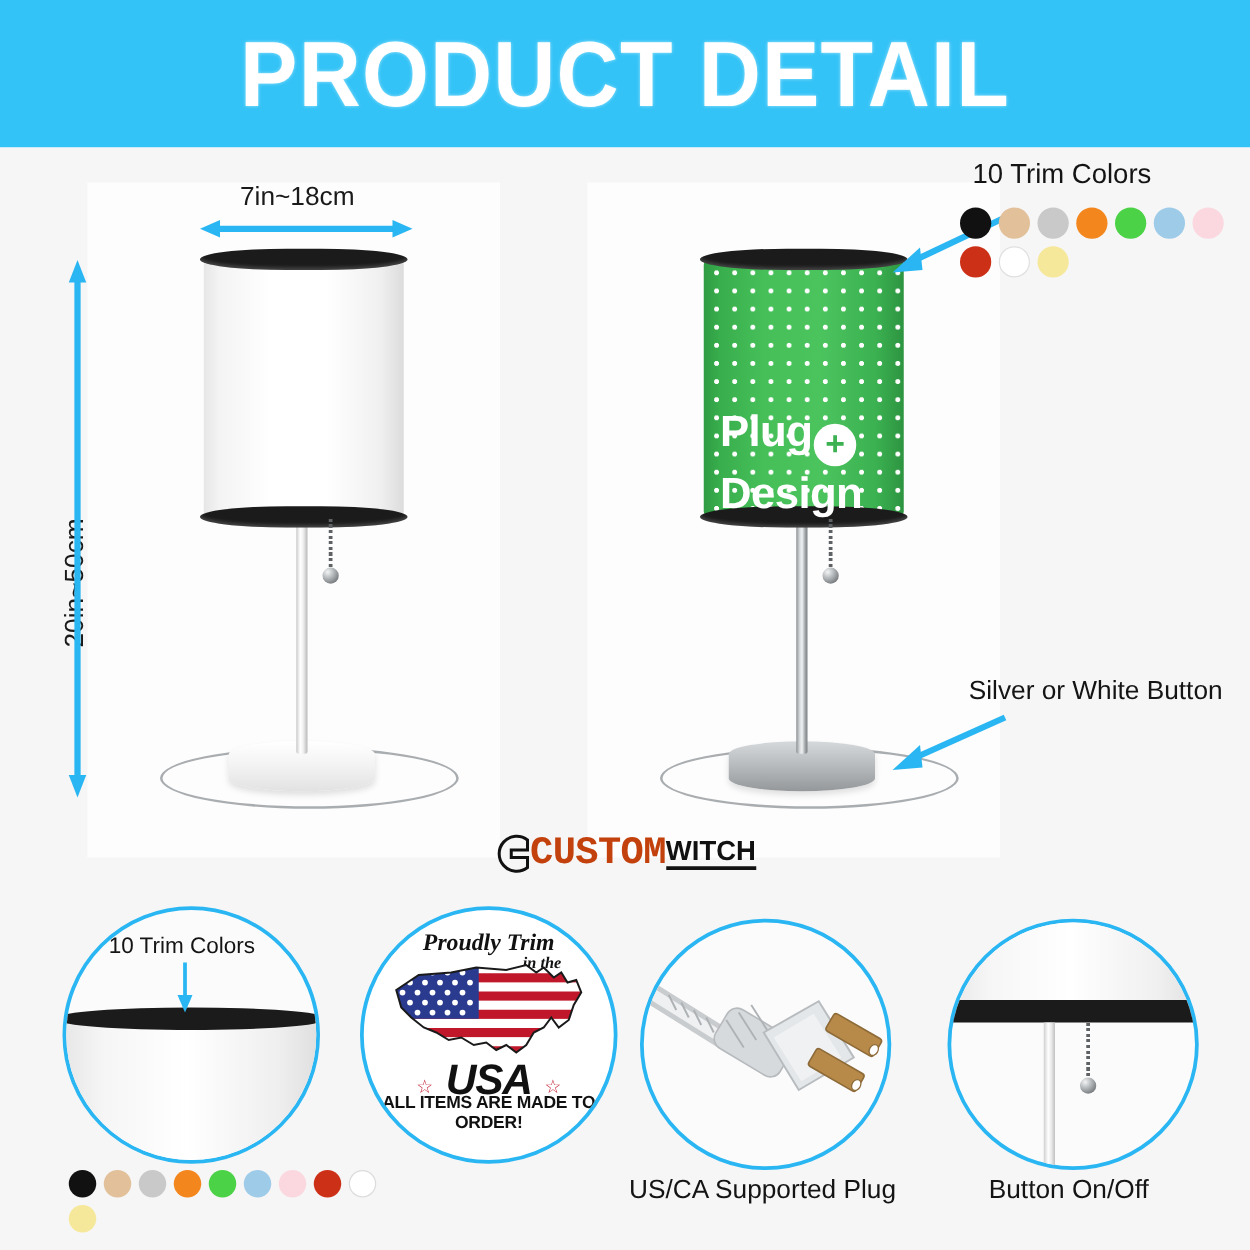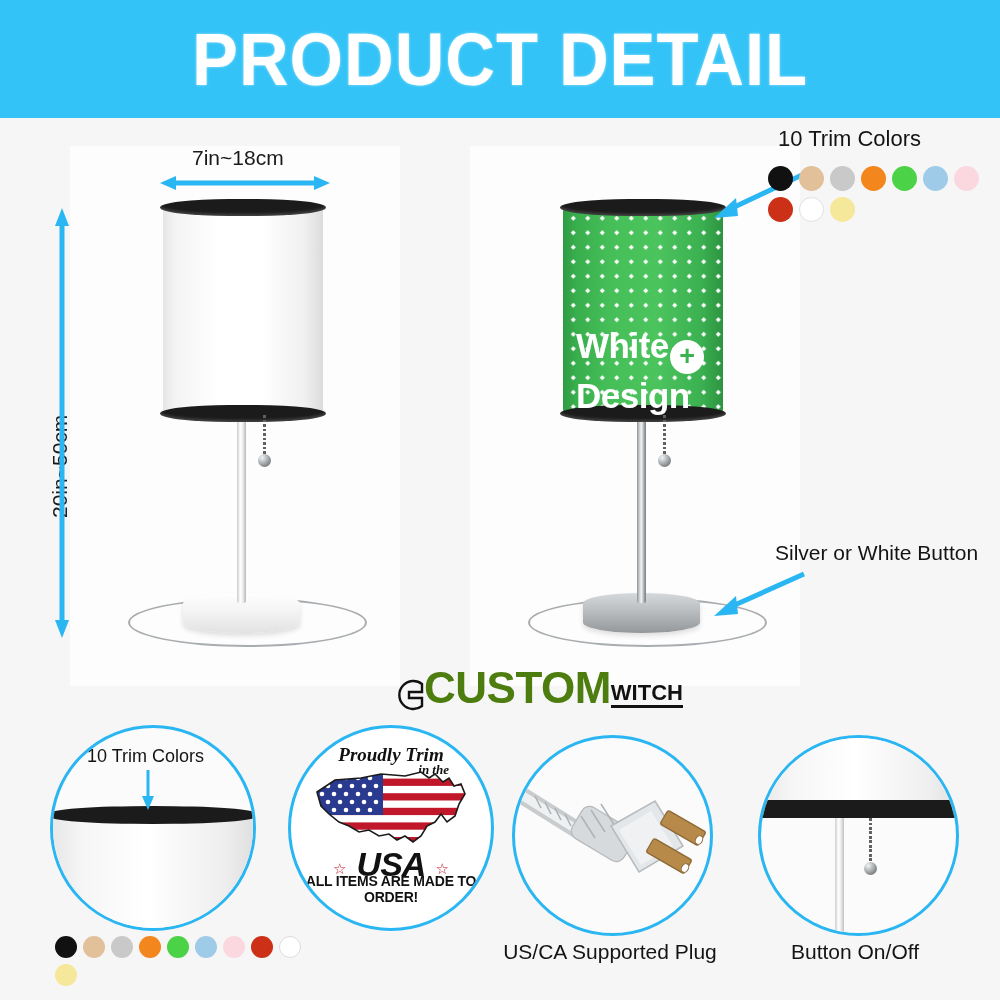--- a/index.html
+++ b/index.html
@@ -204,24 +204,24 @@
   .swatch-sm { width: 22px; height: 22px; }
 
   
   .logo {
     position: absolute;
     display: flex;
     align-items: flex-end;
     gap: 0px;
   }
   .logo-main {
-    font-family: Liberation Sans, sans-serif;
-    font-weight: bold;
-    font-size: 44px;
-    color: #4d7c0f;
+    font-family: Liberation Mono, monospace;
+    font-weight: bold;
+    font-size: 31px;
+    color: #c2410c;
     letter-spacing: -0.5px;
     line-height: 1;
   }
   .logo-sub {
     font-family: "Liberation Sans", sans-serif;
     font-weight: bold;
     font-size: 22px;
     color: #111111;
     letter-spacing: 0px;
     line-height: 1;
@@ -362,21 +362,21 @@
 
       <div class="shade" style="left:163px; top:90px; width:160px; height:205px;">
         <div class="shade-body shade-green">
           <div class="dots"></div>
         </div>
         <div class="trim-top"></div>
         <div class="trim-bottom"></div>
 
         <div class="design-text" style="left:13px; top:120px; width:140px;">
           <div class="design-line">
-            <span>White</span><span class="plus-badge">+</span>
+            <span>Plug</span><span class="plus-badge">+</span>
           </div>
           <div class="design-line" style="margin-top:4px;">
             <span>Design</span>
           </div>
         </div>
       </div>
 
       <div class="chain" style="left:263px; top:297px; height:43px;"></div>
       <div class="chain-ball" style="left:258px; top:336px;"></div>
     </div>

